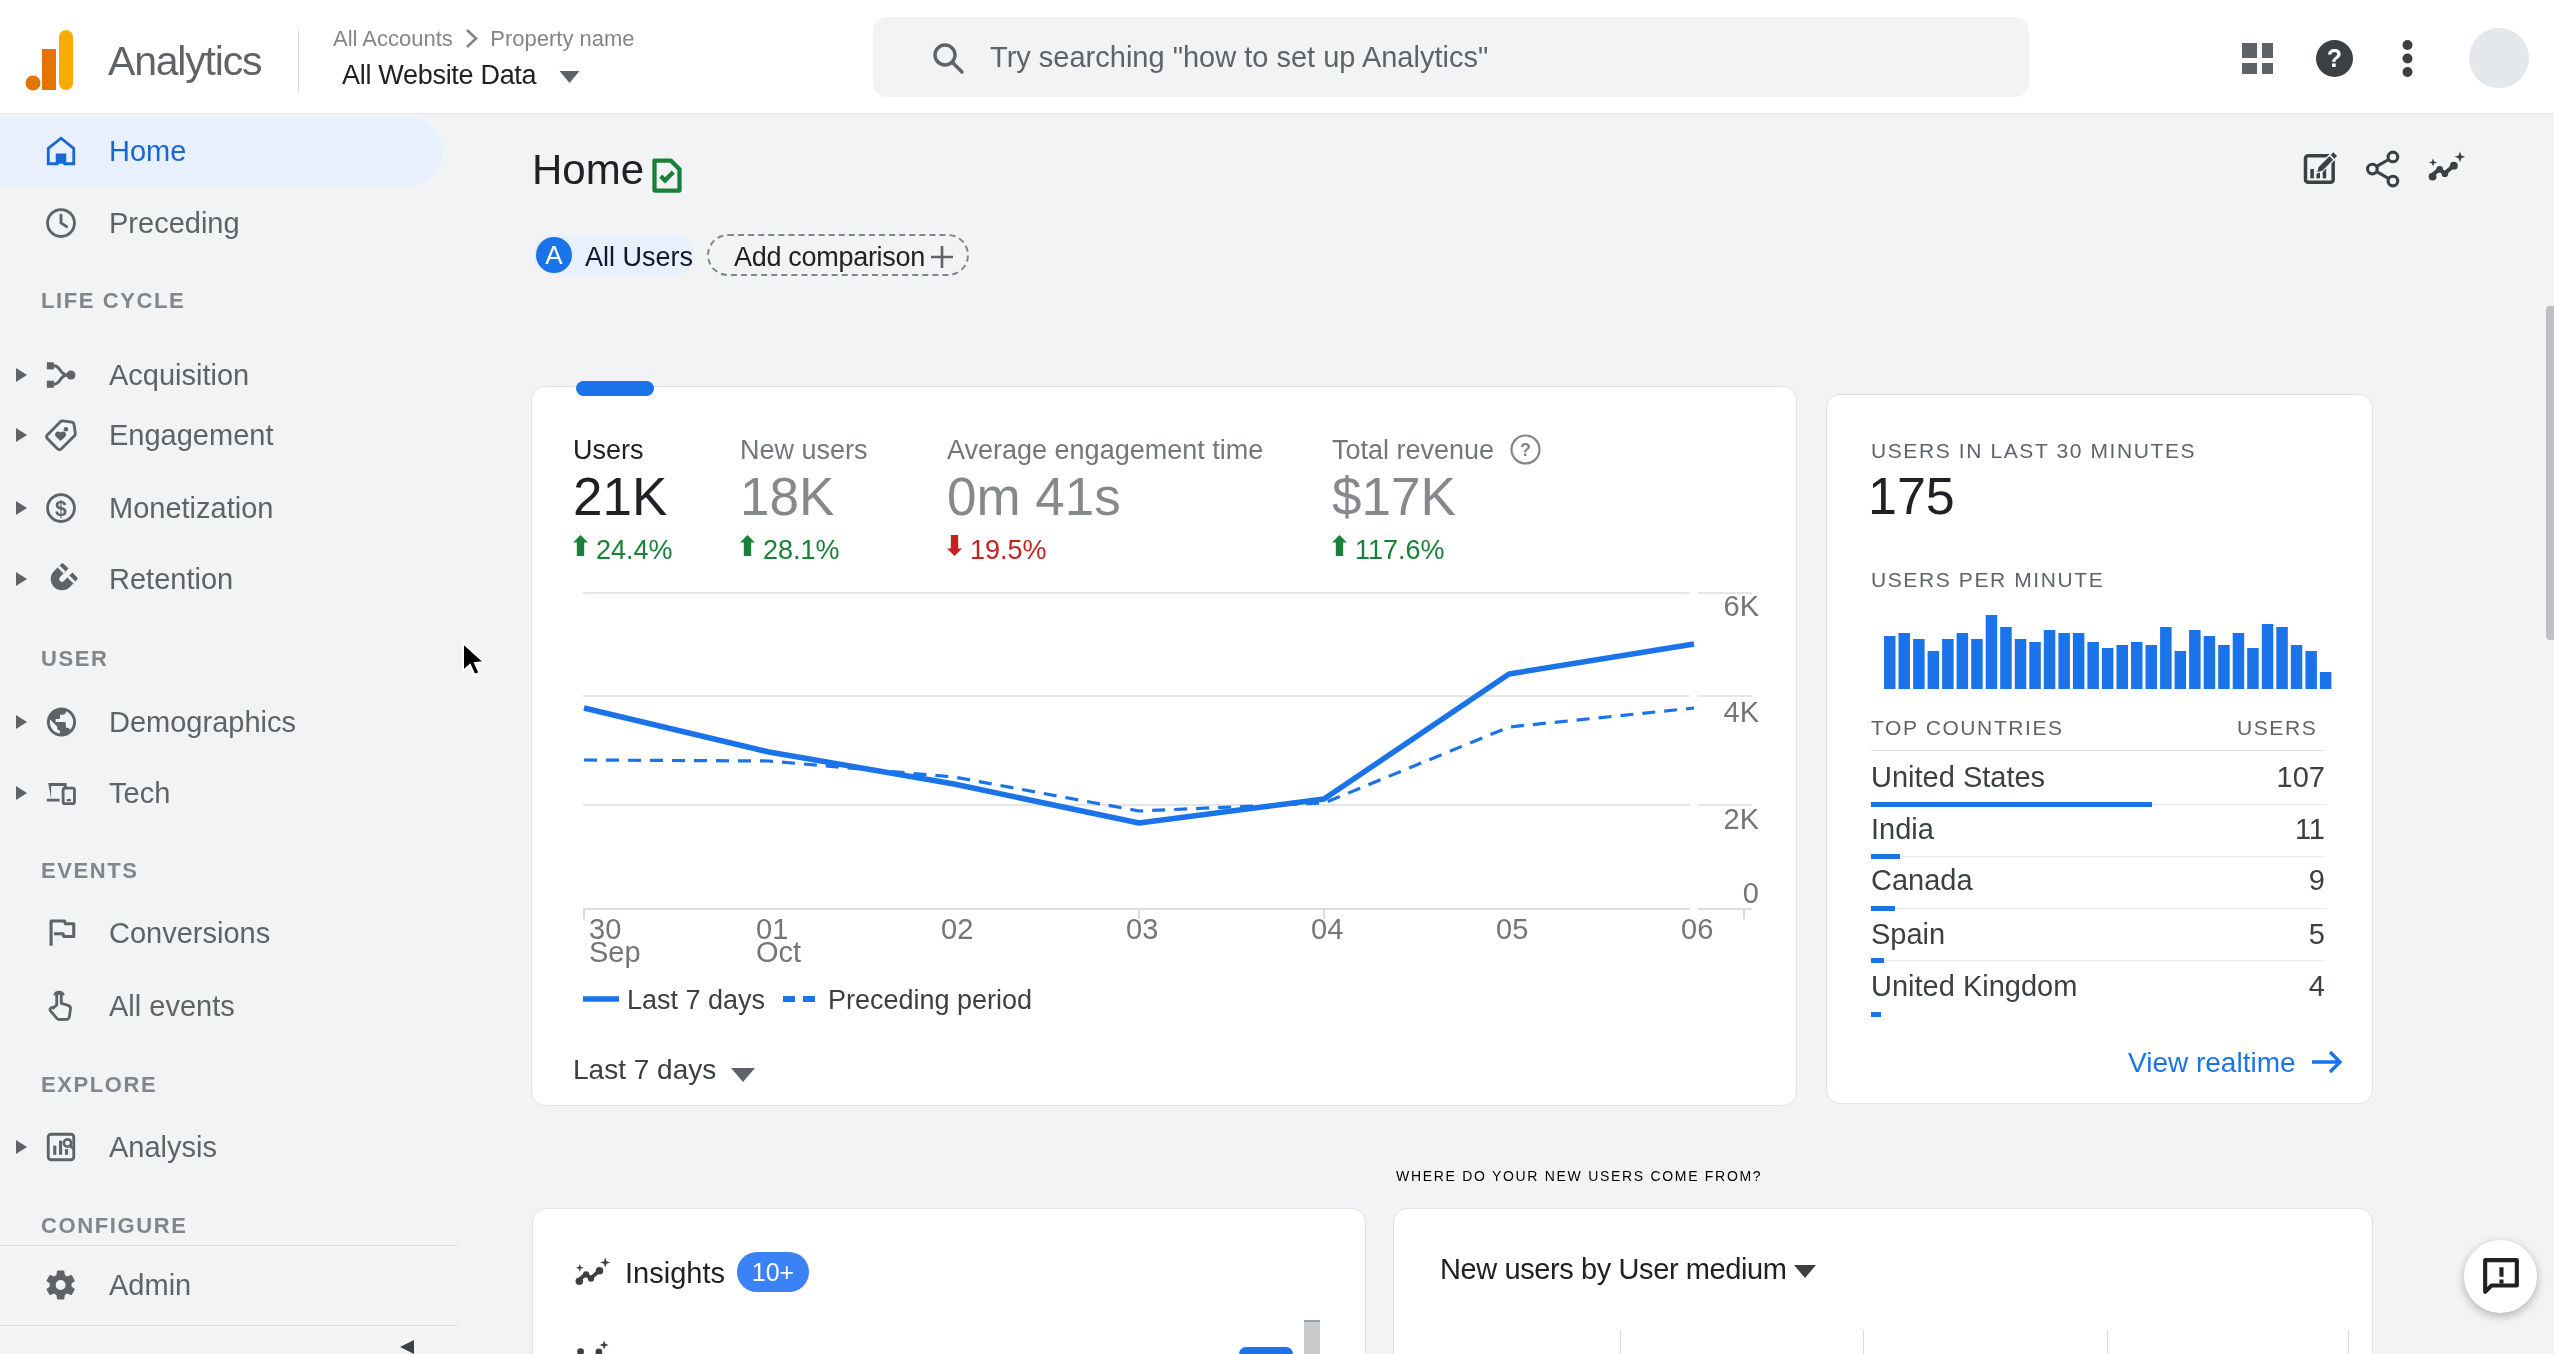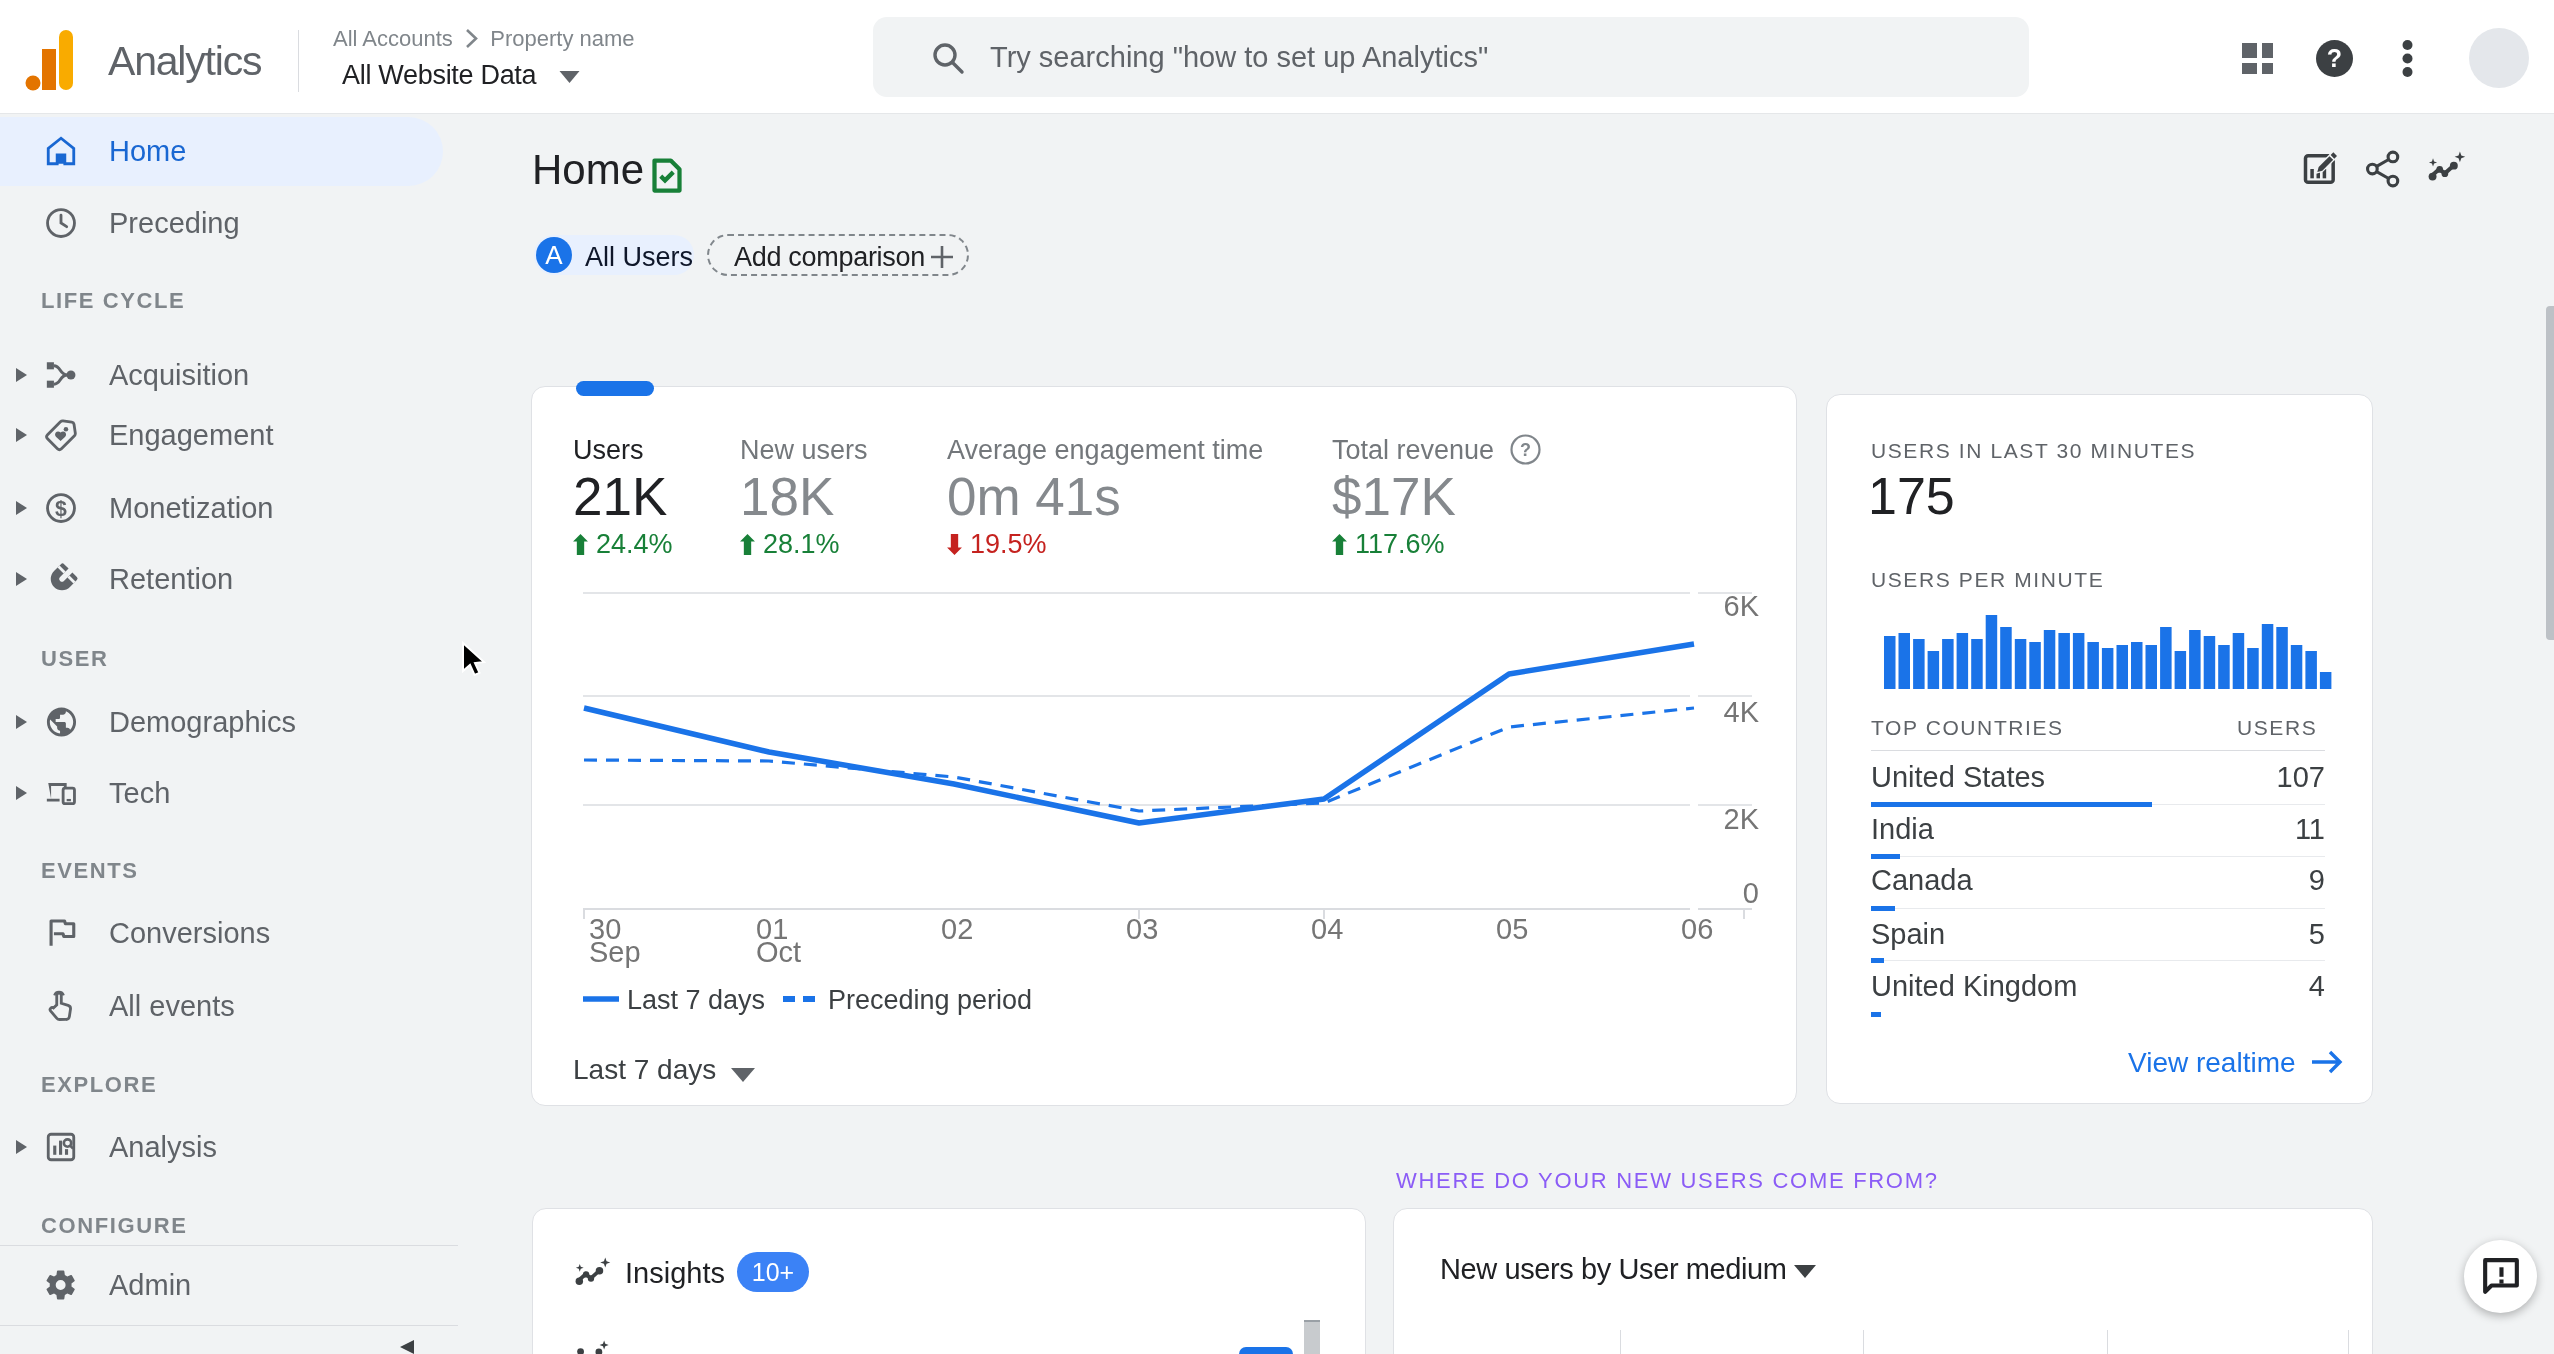--- a/index.html
+++ b/index.html
@@ -26,21 +26,21 @@
   .sbdiv { position:absolute; left:0; width:458px; height:1px; background:#DADCE0; }
   
   .card { position:absolute; background:#fff; border:1px solid #DFE1E5; border-radius:14px; }
   #h1home { position:absolute; left:532px; top:146px; font-size:42px; color:#202124; }
   .chip-all { position:absolute; left:534px; top:235px; width:160px; height:40px; background:#E8F0FE; border-radius:20px; white-space:nowrap; }
   .chip-add { position:absolute; left:707px; top:234px; width:262px; height:42px; border:2px dashed #80868B; border-radius:21px; white-space:nowrap; }
   
   .stat { position:absolute; top:49px; }
   .stat .lb { font-size:27px; color:#73777B; }
   .stat .vl { font-size:53px; color:#85898D; margin-top:0px; }
-  .stat .dl { font-size:27px; margin-top:2px; display:flex; align-items:center; }
+  .stat .dl { font-size:27px; margin-top:8px; display:flex; }
   .dl svg { margin-right:8px; }
   .up { color:#188038; } .dn { color:#C5221F; }
   
   .caps { font-size:21px; letter-spacing:1.6px; color:#5F6368; font-weight:400; }
   
   .crow { position:absolute; left:45px; width:454px; }
   .crow .nm { position:absolute; left:0; font-size:29px; color:#3C4043; transform:translateY(-50%); }
   .crow .vv { position:absolute; right:0; font-size:29px; color:#3C4043; transform:translateY(-50%); }
   #fab { position:absolute; left:2464px; top:1240px; width:73px; height:73px; background:#fff; border-radius:50%;
          box-shadow:0 3px 10px rgba(0,0,0,0.28); }
@@ -386,21 +386,21 @@
 <div class="crow" style="left:1871px;top:986px;">
     <div class="nm">United Kingdom</div>
     <div class="vv">4</div>
   </div>
 <div class="abs" style="left:1871px;top:1012px;width:10px;height:5px;background:#1A73E8;"></div>
 <div class="abs" style="left:2128px;top:1047px;font-size:28px;color:#1A73E8;font-weight:500;">View realtime</div>
 <svg class="abs" style="left:2310px;top:1048px" width="34" height="28" viewBox="0 0 34 28">
   <path d="M2 14 h28 M20 4 l10 10 -10 10" fill="none" stroke="#1A73E8" stroke-width="3.4"></path>
 </svg>
 
-<div class="abs" style="left:1396px;top:1168px;font-size:22px;letter-spacing:1.7px;color:#8b5cf6;">WHERE DO YOUR NEW USERS COME FROM?</div>
+<div class="abs" style="left:1396px;top:1168px;font-size:14px;letter-spacing:1.7px;color:#000000;">WHERE DO YOUR NEW USERS COME FROM?</div>
 <div class="card" id="card3" style="left:532px;top:1208px;width:834px;height:280px;"></div>
 <svg class="abs" style="left:574px;top:1256px" width="38" height="36" viewBox="0 0 26 25">
   <path d="M3 17 l5 -4.5 3.5 3 5.5 -5" fill="none" stroke="#3C4043" stroke-width="2.6"></path>
   <circle cx="3.5" cy="17.5" r="2.6" fill="#3C4043"></circle>
   <circle cx="8.2" cy="12.8" r="2.2" fill="#3C4043"></circle>
   <circle cx="11.6" cy="15.6" r="2.2" fill="#3C4043"></circle>
   <circle cx="17.5" cy="10.3" r="2.6" fill="#3C4043"></circle>
   <path d="M21.5 1 l0.9 2.6 2.6 0.9 -2.6 0.9 -0.9 2.6 -0.9 -2.6 -2.6 -0.9 2.6 -0.9 z" fill="#3C4043"></path>
   <path d="M3.8 5.5 l0.7 2 2 0.7 -2 0.7 -0.7 2 -0.7 -2 -2 -0.7 2 -0.7 z" fill="#3C4043"></path>
 </svg>

